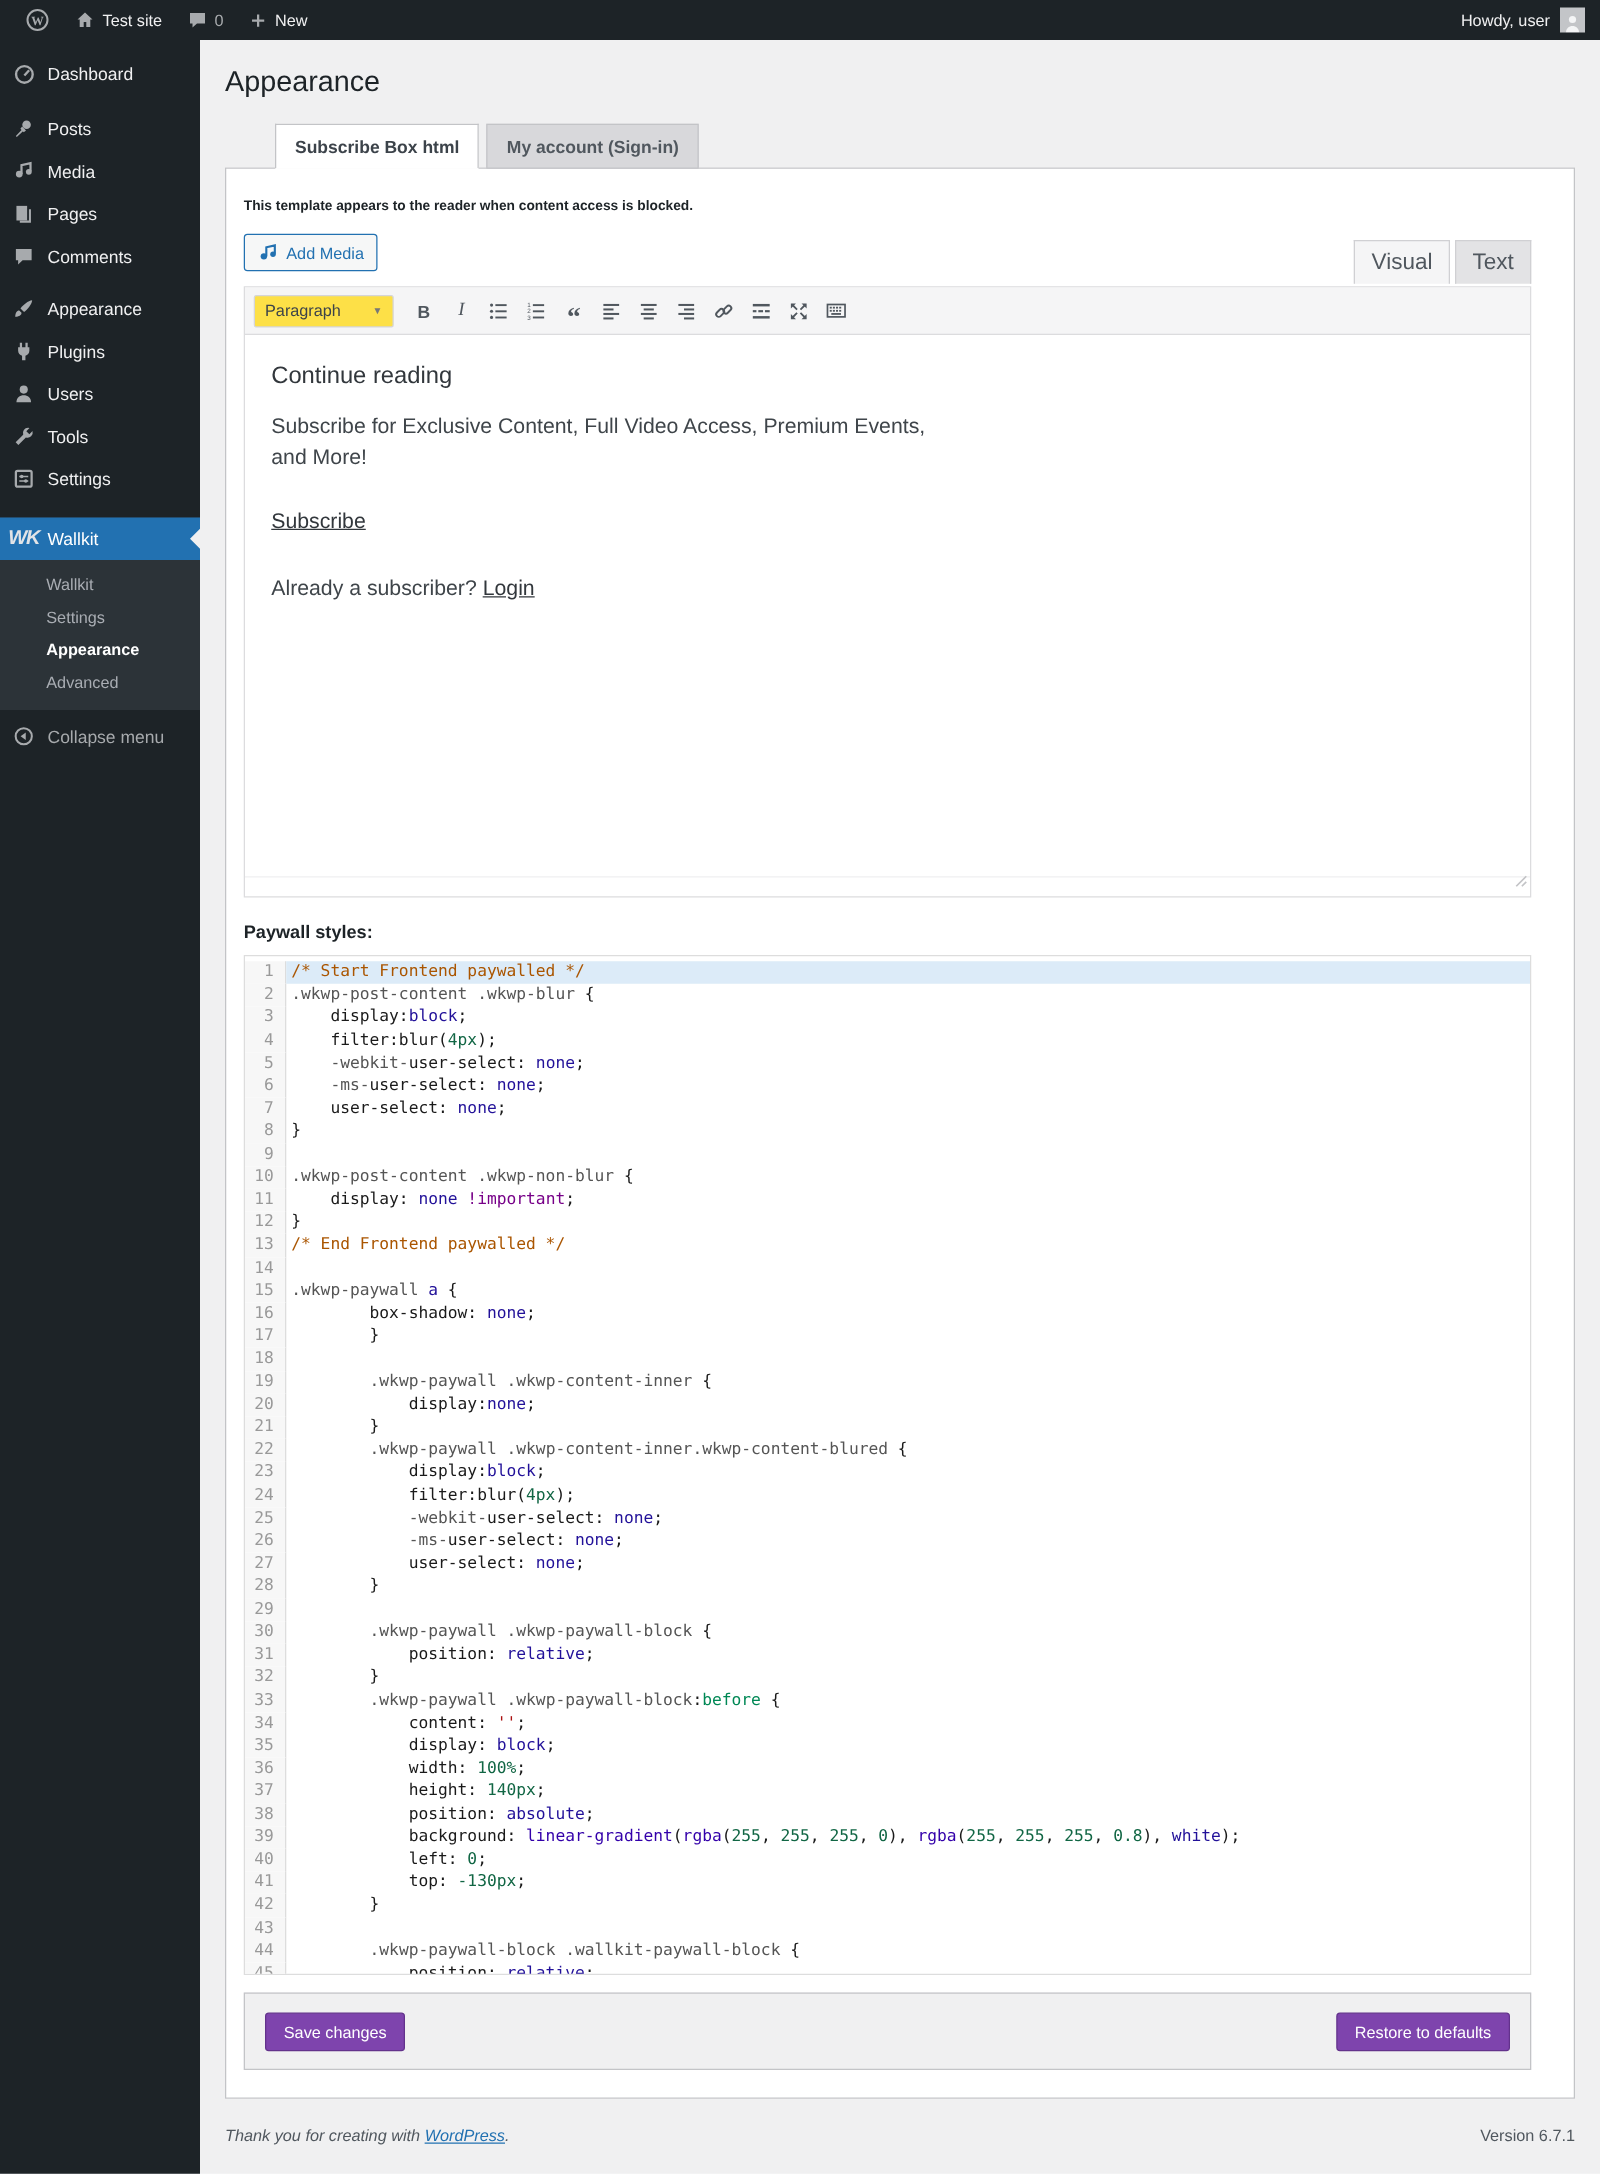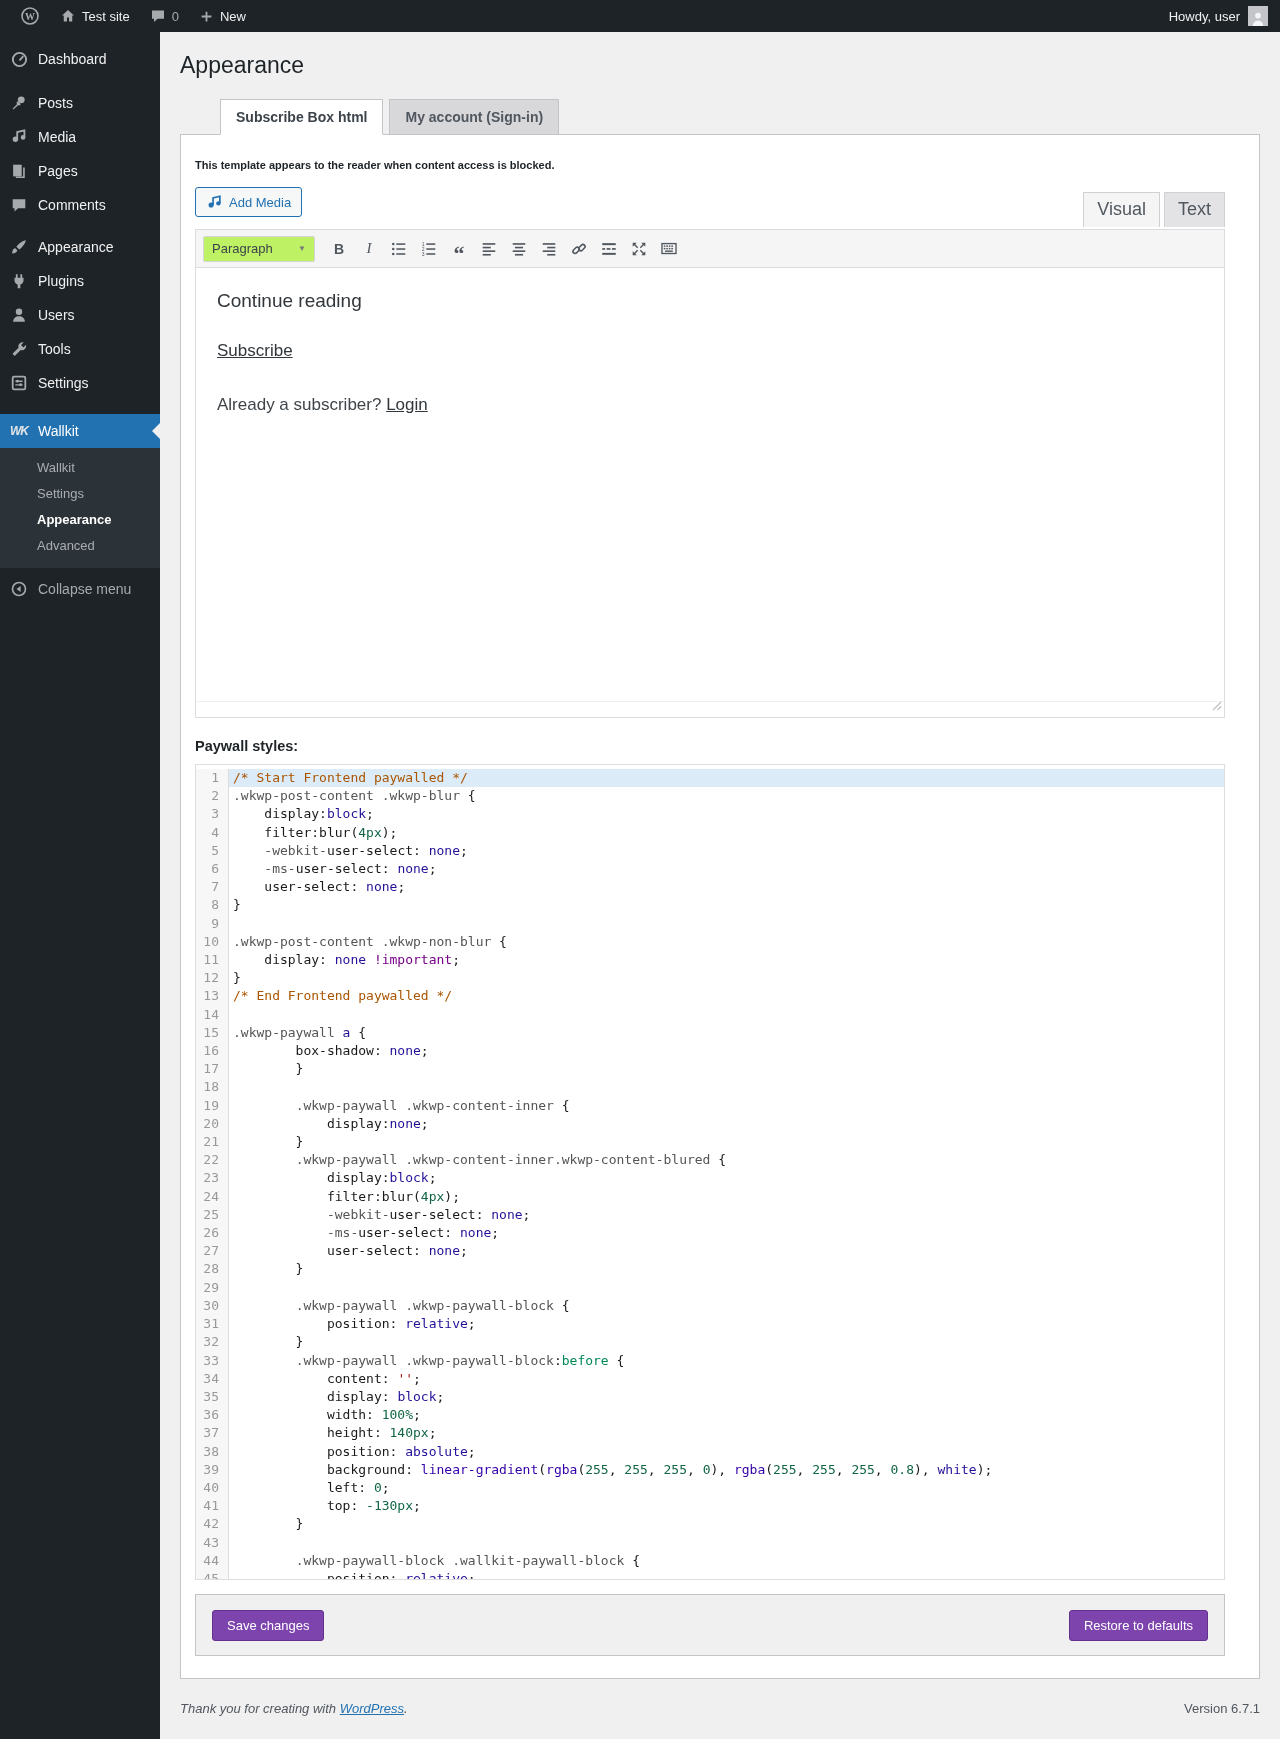--- a/index.html
+++ b/index.html
@@ -19,21 +19,21 @@
 
   
   .sidebar { position:absolute; top:32px; left:0; width:160px; height:1707px; background:#1d2327; padding-top:10px; z-index:40; }
   .mi { position:relative; display:flex; align-items:center; height:34px; padding-left:9px; color:#f0f0f1; font-size:14px; cursor:pointer; }
   .mi .mic { width:20px; height:20px; margin-right:9px; color:#a7aaad; flex:none; display:flex; align-items:center; justify-content:center; }
   .msep1 { height:10px; } .msep2 { height:8px; } .msep3 { height:14px; }
   .wallkit-block { background:#2c3338; padding-bottom:10px; }
   .mi.current { background:#2271b1; color:#fff; }
   .mi.current .mic { color:#e2e4e7; }
   .mi.current::after { content:""; position:absolute; right:0; top:50%; margin-top:-8px; border:8px solid transparent; border-right-color:#f0f0f1; }
-  .wk-logo { font-weight:800; font-size:12px; letter-spacing:-1px; font-style:italic; }
+  .wk-logo { font-weight:800; font-size:16px; letter-spacing:-1px; font-style:italic; }
   .submenu { padding-top:6px; }
   .smi { height:26px; display:flex; align-items:center; padding-left:37px; font-size:13px; color:#a9adb3; cursor:pointer; }
   .smi.active { color:#fff; font-weight:bold; }
   .collapse { margin-top:4px; color:#a7aaad; }
   .collapse .mic { color:#a7aaad; }
 
   
   .content { position:absolute; top:32px; left:160px; width:1120px; padding:10px 20px 0; }
   h1.page-title { font-size:23px; font-weight:400; color:#1d2327; padding:10px 0 4px; }
   .nav-tabs { display:flex; margin-top:16px; position:relative; z-index:2;margin-left:40px; }
@@ -44,21 +44,21 @@
 
   
   .editor-wrap { width:1030px; }
   .editor-top { display:flex; justify-content:space-between; align-items:center; }
   .add-media-btn { display:inline-flex; align-items:center; gap:6px; height:30px; padding:0 10px; background:#f6f7f7; border:1px solid #2271b1; border-radius:3px; color:#2271b1; font-size:13px; cursor:pointer; margin-bottom:12px; }
   .switch-tabs { display:flex; }
   .switch-tab { font-size:18px; color:#50575e; padding:6px 13px 5px; border:1px solid #d0d0d3; border-bottom:none; background:#e3e3e5; cursor:pointer; margin-left:4px; position:relative; top:1px; }
   .switch-tab.active { background:#f5f5f6; padding-bottom:7px; }
   .mce-frame { border:1px solid #dcdcde; background:#fff; }
   .mce-toolbar { height:38px; background:#f5f5f6; border-bottom:1px solid #dcdcde; display:flex; align-items:center; padding:0 7px; gap:2px; }
-  .listbox { width:112px; height:26px; background:#bef264; border:1px solid #d5d5d8; display:flex; align-items:center; justify-content:space-between; padding:0 8px; font-size:13px; color:#3c434a; cursor:pointer; margin-right:8px; border-radius:2px; }
+  .listbox { width:112px; height:26px; background:#fde047; border:1px solid #d5d5d8; display:flex; align-items:center; justify-content:space-between; padding:0 8px; font-size:13px; color:#3c434a; cursor:pointer; margin-right:8px; border-radius:2px; }
   .listbox .caret { font-size:8px; color:#777; }
   .tbtn { width:28px; height:26px; display:flex; align-items:center; justify-content:center; color:#50575e; cursor:pointer; border-radius:2px; }
   .tbtn svg { display:block; }
   .tbtn.b { font-weight:bold; font-size:14px; }
   .tbtn.i { font-style:italic; font-family:"Liberation Serif", serif; font-size:15px; }
   .tbtn.q { font-family:"Liberation Serif", serif; font-size:22px; font-weight:bold; line-height:8px; padding-top:10px; }
   .mce-content { height:433px; padding:22px 21px; color:#3f454a; overflow:hidden; cursor:text; }
   .mce-content h3 { font-size:19px; font-weight:400; margin-bottom:17px; color:#32373c; }
   .mce-content p { font-size:17px; line-height:1.45; max-width:555px; }
   .mce-content .lnk { color:#32373c; text-decoration:underline; cursor:pointer; }
@@ -374,20 +374,21 @@
                   <rect x="9.8" y="8.8" width="1.8" height="1.6"></rect>
                   <rect x="12.6" y="8.8" width="1.8" height="1.6"></rect>
                   <rect x="5.6" y="11.6" width="8.6" height="1.6"></rect>
                 </g>
               </svg>
           </div>
         </div>
 
         <div class="mce-content">
           <h3>Continue reading</h3>
+          <p>Subscribe for Exclusive Content, Full Video Access, Premium Events, and More!</p>
           <p class="p-sub"><span class="lnk">Subscribe</span></p>
           <p class="p-already"><span>Already a subscriber? </span><span class="lnk">Login</span></p>
         </div>
         <div class="mce-status">
           <span class="grip">
             <svg width="14" height="14" viewBox="0 0 14 14">
                 <path d="M12 4 L4 12 M12 8.5 L8.5 12" stroke="#c3c4c7" stroke-width="1.4"></path>
               </svg>
           </span>
         </div>

